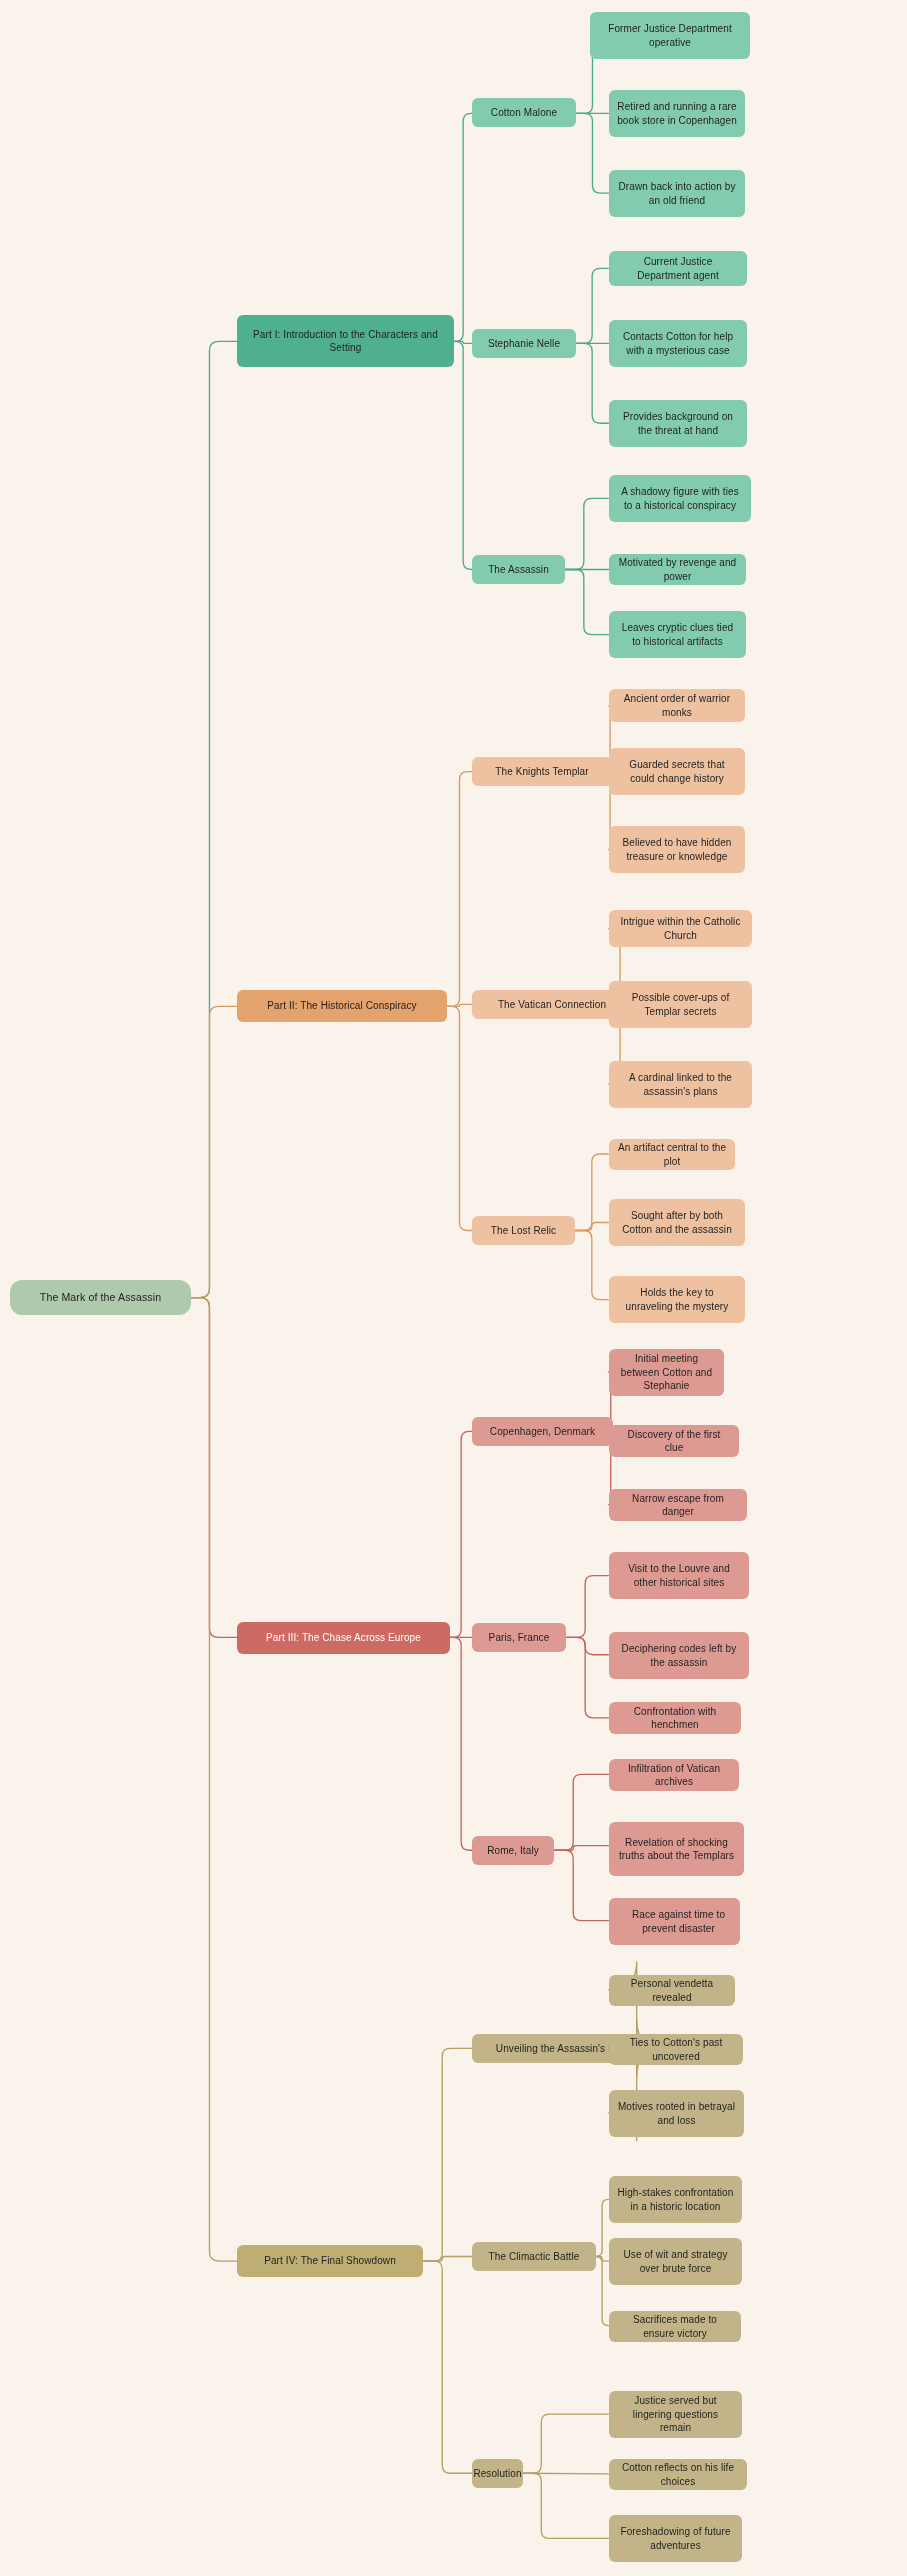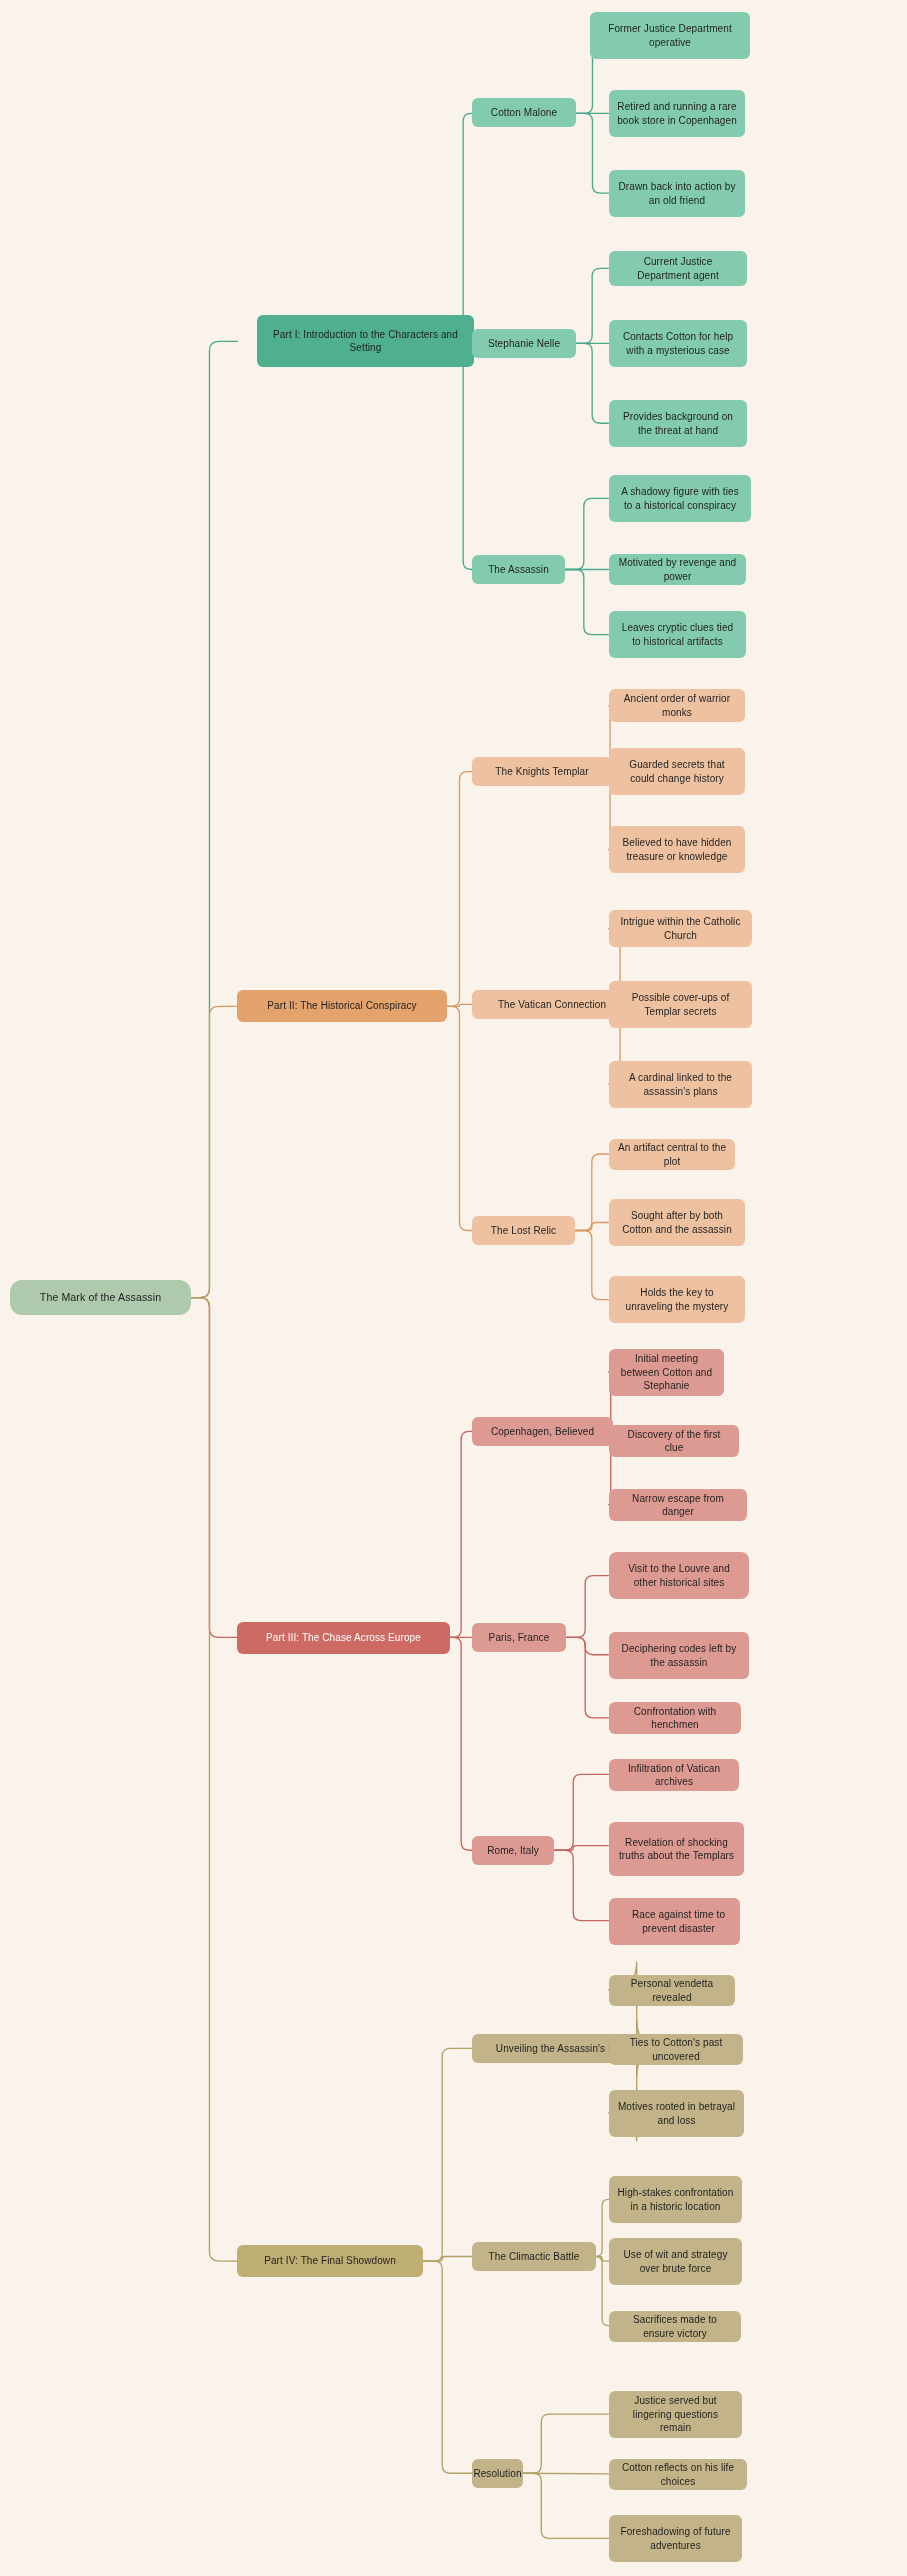--- a/index.html
+++ b/index.html
@@ -89,21 +89,21 @@
       <path d="M 637 3400 L 661.5 3400 Q 665 3400 665 3396.5 L 665 3396.5 Q 665 3393 668.5 3393 L 710 3393" fill="none" stroke="#b3a064" stroke-width="2" stroke-linecap="round"></path>
       <path d="M 896 3393 L 896 3393 Q 905.5 3393 905.5 3383.5 L 905.5 3316.5 Q 905.5 3307 915 3307 L 915 3307" fill="none" stroke="#b3a064" stroke-width="2" stroke-linecap="round"></path>
       <path d="M 896 3393 L 902 3393 Q 905.5 3393 905.5 3396.5 L 905.5 3396.5 Q 905.5 3400 909 3400 L 915 3400" fill="none" stroke="#b3a064" stroke-width="2" stroke-linecap="round"></path>
       <path d="M 896 3393 L 896 3393 Q 905.5 3393 905.5 3402.5 L 905.5 3487.5 Q 905.5 3497 915 3497 L 915 3497" fill="none" stroke="#b3a064" stroke-width="2" stroke-linecap="round"></path>
       <path d="M 637 3400 L 653 3400 Q 665 3400 665 3412 L 665 3707 Q 665 3719 677 3719 L 710 3719" fill="none" stroke="#b3a064" stroke-width="2" stroke-linecap="round"></path>
       <path d="M 786 3719 L 802 3719 Q 814 3719 814 3707 L 814 3642 Q 814 3630 826 3630 L 915 3630" fill="none" stroke="#b3a064" stroke-width="2" stroke-linecap="round"></path>
       <path d="M 786 3719 L 915 3720" fill="none" stroke="#b3a064" stroke-width="2" stroke-linecap="round"></path>
       <path d="M 786 3719 L 802 3719 Q 814 3719 814 3731 L 814 3805 Q 814 3817 826 3817 L 915 3817" fill="none" stroke="#b3a064" stroke-width="2" stroke-linecap="round"></path>
     </svg>
 <div class="node root" style="left: 10px; top: 1280px; width: 181px; height: 35px;">The Mark of the Assassin</div>
-    <div class="node g1" style="left: 237px; top: 315px; width: 217px; height: 52px; margin-left: 20px;">Part I: Introduction to the Characters and Setting</div>
+    <div class="node g1" style="left: 237px; top: 315px; width: 217px; height: 52px;">Part I: Introduction to the Characters and Setting</div>
     <div class="node g2" style="left: 472px; top: 98px; width: 104px; height: 29px;">Cotton Malone</div>
     <div class="node g3" style="left: 590px; top: 12px; width: 160px; height: 47px; text-align: center;">Former Justice Department operative</div>
     <div class="node g3" style="left: 609px; top: 90px; width: 136px; height: 47px;">Retired and running a rare book store in Copenhagen</div>
     <div class="node g3" style="left: 609px; top: 170px; width: 136px; height: 47px;">Drawn back into action by an old friend</div>
     <div class="node g2" style="left: 472px; top: 329px; width: 104px; height: 29px;">Stephanie Nelle</div>
     <div class="node g3" style="left: 609px; top: 251px; width: 138px; height: 35px;">Current Justice Department agent</div>
     <div class="node g3" style="left: 609px; top: 320px; width: 138px; height: 47px;">Contacts Cotton for help with a mysterious case</div>
     <div class="node g3" style="left: 609px; top: 400px; width: 138px; height: 47px;">Provides background on the threat at hand</div>
     <div class="node g2" style="left: 472px; top: 555px; width: 93px; height: 29px;">The Assassin</div>
     <div class="node g3" style="left: 609px; top: 475px; width: 142px; height: 47px;">A shadowy figure with ties to a historical conspiracy</div>
@@ -116,26 +116,26 @@
     <div class="node o3" style="left: 609px; top: 826px; width: 136px; height: 47px;">Believed to have hidden treasure or knowledge</div>
     <div class="node o2" style="left: 472px; top: 990px; width: 160px; height: 29px;">The Vatican Connection</div>
     <div class="node o3" style="left: 609px; top: 910px; width: 143px; height: 37px;">Intrigue within the Catholic Church</div>
     <div class="node o3" style="left: 609px; top: 981px; width: 143px; height: 47px;">Possible cover-ups of Templar secrets</div>
     <div class="node o3" style="left: 609px; top: 1061px; width: 143px; height: 47px;">A cardinal linked to the assassin's plans</div>
     <div class="node o2" style="left: 472px; top: 1216px; width: 103px; height: 29px;">The Lost Relic</div>
     <div class="node o3" style="left: 609px; top: 1139px; width: 126px; height: 31px;">An artifact central to the plot</div>
     <div class="node o3" style="left: 609px; top: 1199px; width: 136px; height: 47px; padding-left: 8px;">Sought after by both Cotton and the assassin</div>
     <div class="node o3" style="left: 609px; top: 1276px; width: 136px; height: 47px;">Holds the key to unraveling the mystery</div>
     <div class="node r1" style="left: 237px; top: 1622px; width: 213px; height: 32px;">Part III: The Chase Across Europe</div>
-    <div class="node r2" style="left: 472px; top: 1417px; width: 141px; height: 29px;">Copenhagen, Believed</div>
+    <div class="node r2" style="left: 472px; top: 1417px; width: 141px; height: 29px;">Copenhagen, Denmark</div>
     <div class="node r3" style="left: 609px; top: 1349px; width: 115px; height: 47px;">Initial meeting between Cotton and Stephanie</div>
     <div class="node r3" style="left: 609px; top: 1425px; width: 130px; height: 32px;">Discovery of the first clue</div>
     <div class="node r3" style="left: 609px; top: 1489px; width: 138px; height: 32px;">Narrow escape from danger</div>
     <div class="node r2" style="left: 472px; top: 1623px; width: 94px; height: 29px;">Paris, France</div>
-    <div class="node r3" style="left: 609px; top: 1552px; width: 140px; height: 47px; border-radius: 8px;">Visit to the Louvre and other historical sites</div>
+    <div class="node r3" style="left: 609px; top: 1552px; width: 140px; height: 47px;">Visit to the Louvre and other historical sites</div>
     <div class="node r3" style="left: 609px; top: 1632px; width: 140px; height: 47px;">Deciphering codes left by the assassin</div>
     <div class="node r3" style="left: 609px; top: 1702px; width: 132px; height: 32px;">Confrontation with henchmen</div>
     <div class="node r2" style="left: 472px; top: 1836px; width: 82px; height: 29px;">Rome, Italy</div>
     <div class="node r3" style="left: 609px; top: 1759px; width: 130px; height: 32px;">Infiltration of Vatican archives</div>
     <div class="node r3" style="left: 609px; top: 1822px; width: 135px; height: 54px;">Revelation of shocking truths about the Templars</div>
     <div class="node r3" style="left: 609px; top: 1898px; width: 131px; height: 47px; padding-left: 16px;">Race against time to prevent disaster</div>
     <div class="node k1" style="left: 237px; top: 2245px; width: 186px; height: 32px;">Part IV: The Final Showdown</div>
     <div class="node k2" style="left: 472px; top: 2034px; width: 193px; height: 29px;">Unveiling the Assassin's Identity</div>
     <div class="node k3" style="left: 609px; top: 1975px; width: 126px; height: 31px;">Personal vendetta revealed</div>
     <div class="node k3" style="left: 609px; top: 2034px; width: 134px; height: 31px;">Ties to Cotton's past uncovered</div>

